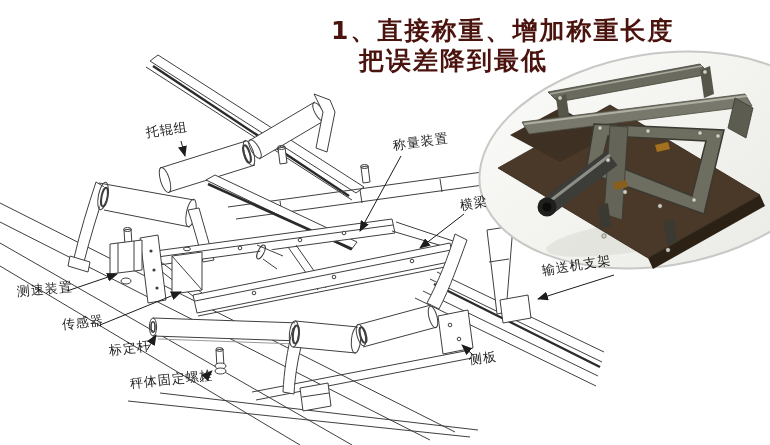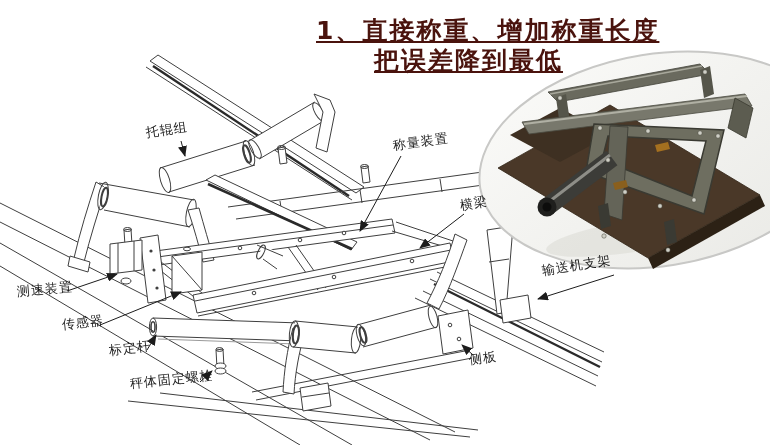--- a/index.html
+++ b/index.html
@@ -1,21 +1,21 @@
 <!DOCTYPE html>
 <html><head>
 <meta charset="utf-8">
 <style>
   html,body{margin:0;padding:0;background:#fff;}
   .stage{position:relative;width:770px;height:445px;background:#ffffff;overflow:hidden;
          font-family:"DejaVu Sans","Liberation Sans",sans-serif;}
   .stage svg{position:absolute;left:0;top:0;}
-  .title{position:absolute;left:316px;top:16px;color:#4a130d;font-weight:bold;
-         font-size:25px;line-height:1.18;letter-spacing:2px;white-space:nowrap;text-decoration:underline;}
-  .title .t2{margin-left:58px;}
+  .title{position:absolute;left:331px;top:16px;color:#4a130d;font-weight:bold;
+         font-size:25px;line-height:1.18;letter-spacing:2px;white-space:nowrap;}
+  .title .t2{margin-left:28px;}
   .lbl{position:absolute;font-size:13px;color:#1c1c1c;white-space:nowrap;
        transform-origin:left center;letter-spacing:1px;}
 </style>
 </head>
 <body>
 
 <div class="stage">
 
 <svg width="770" height="445" viewBox="0 0 770 445">
   <defs>

